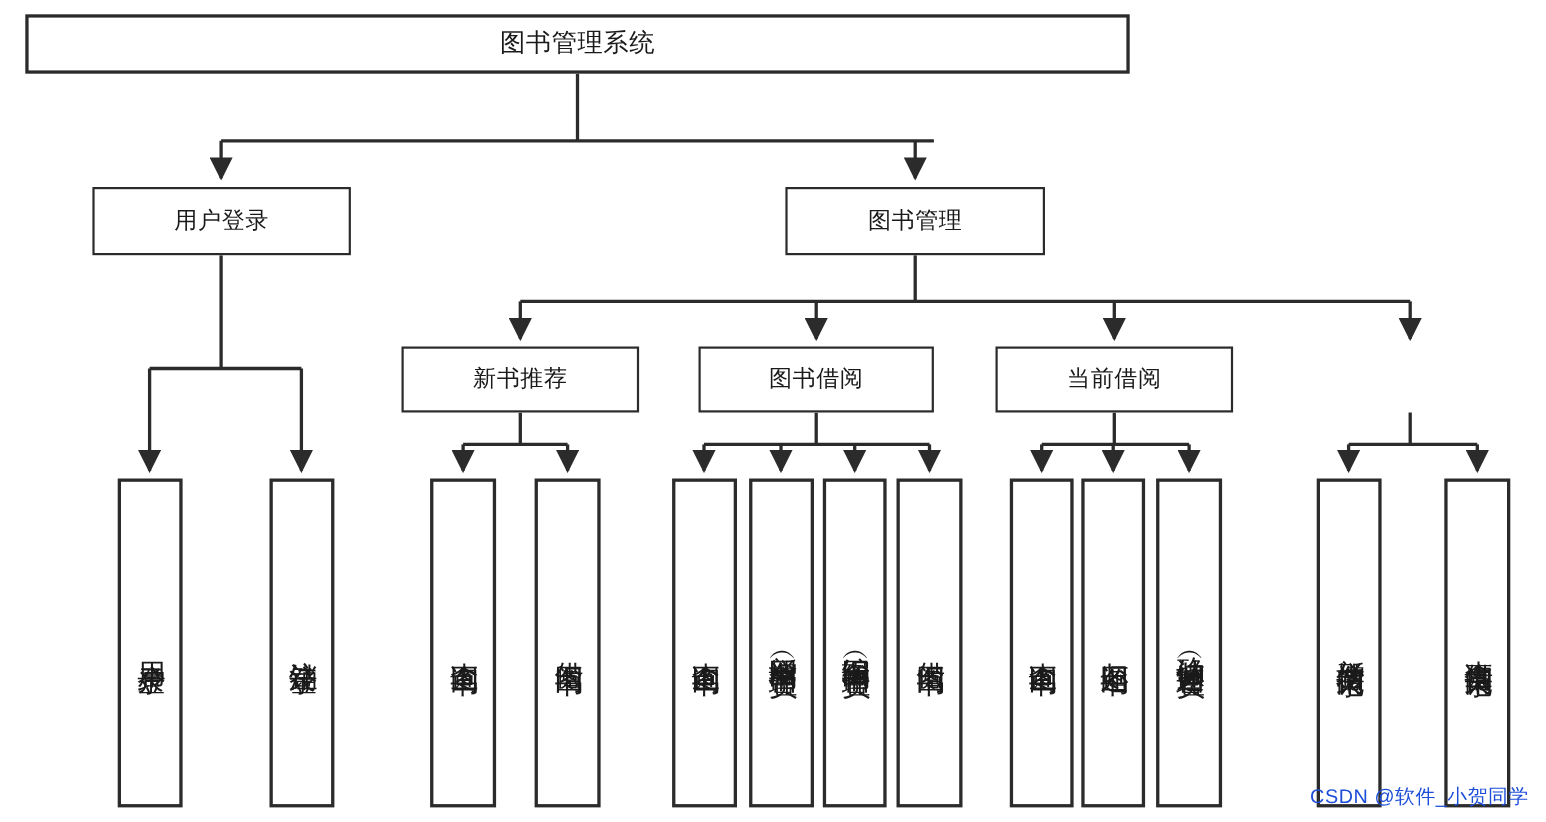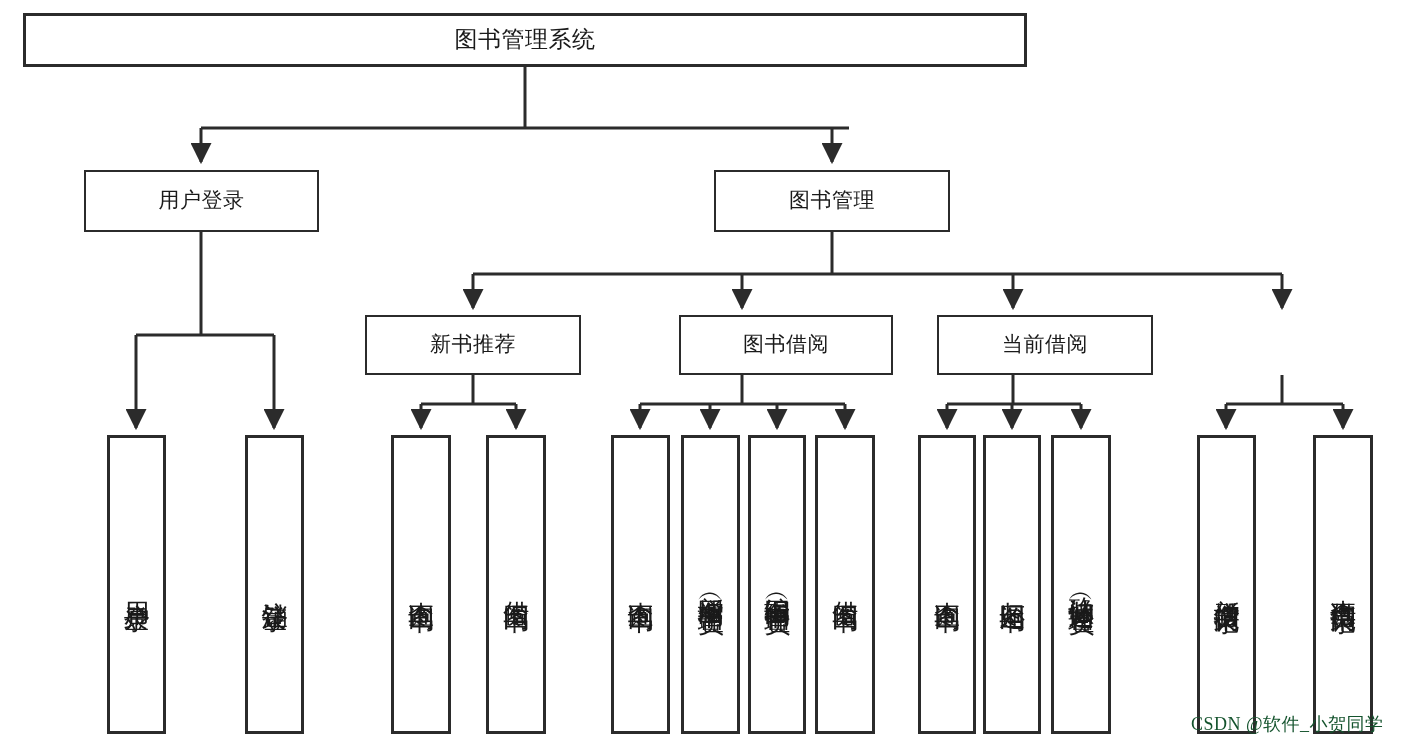--- a/index.html
+++ b/index.html
@@ -38,23 +38,23 @@
     text-orientation:upright;
     font-size:26px;
     line-height:1.06;
     letter-spacing:2px;
     white-space:nowrap;
   }
   .watermark{
     position:absolute;
     left:1188px;top:712px;
     font-size:18px;
-    color:#14532d;
+    color:#1d4ed8;
     white-space:nowrap;
-    font-family:Liberation Serif, serif;
+    font-family:Liberation Sans, sans-serif;
     letter-spacing:0.5px;
   }
 </style>
 </head>
 <body>
 
 <div id="stage">
 
   <svg id="wires" viewBox="0 0 1405 747" xmlns="http://www.w3.org/2000/svg">
     <defs>
@@ -114,24 +114,24 @@
   <div class="node lvl2" style="left:81px;top:170px;width:235px;height:62px;">
     <span class="lbl">用户登录</span>
   </div>
   <div class="node lvl3" style="left:362px;top:315px;width:216px;height:60px;">
     <span class="lbl">新书推荐</span>
   </div>
 
   <div class="node lvl2" style="left:711px;top:170px;width:236px;height:62px;">
     <span class="lbl">图书管理</span>
   </div>
-  <div class="node lvl3" style="left:632px;top:315px;width:214px;height:60px;margin-left:44px;">
+  <div class="node lvl3" style="left:632px;top:315px;width:214px;height:60px;">
     <span class="lbl">图书借阅</span>
   </div>
-  <div class="node lvl3" style="left:902px;top:315px;width:216px;height:60px;margin-left:32px;">
+  <div class="node lvl3" style="left:902px;top:315px;width:216px;height:60px;">
     <span class="lbl">当前借阅</span>
   </div>
 
   <div class="node leaf" style="left:104px;top:435px;width:59px;height:299px;">
     <span class="lbl">用户登录</span>
   </div>
   <div class="node leaf" style="left:242px;top:435px;width:59px;height:299px;">
     <span class="lbl">注销登录</span>
   </div>
 

